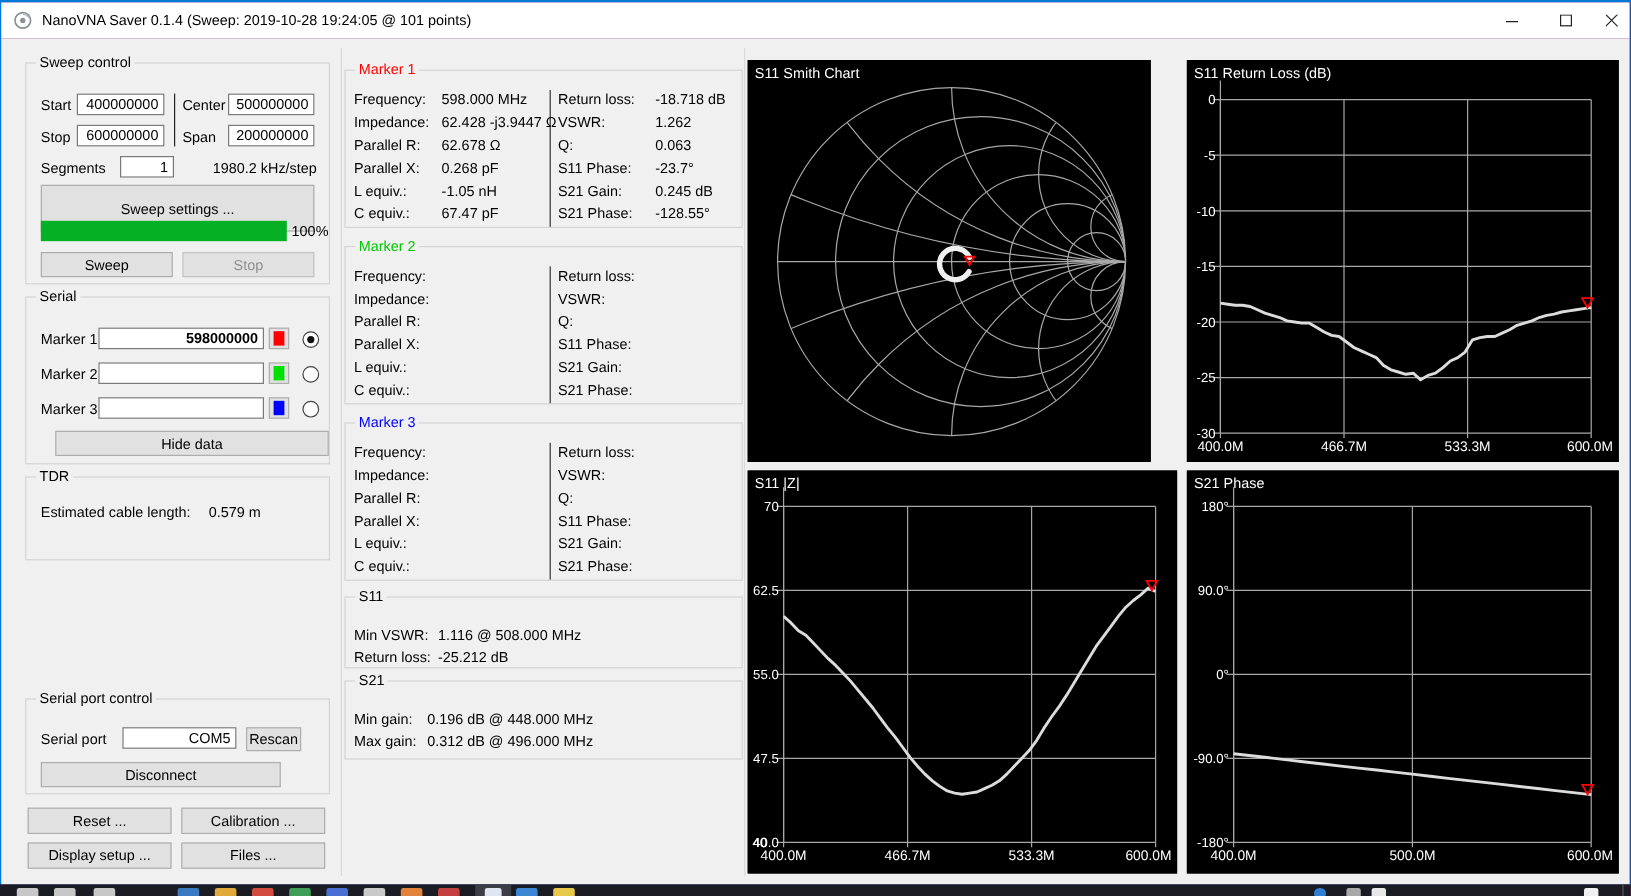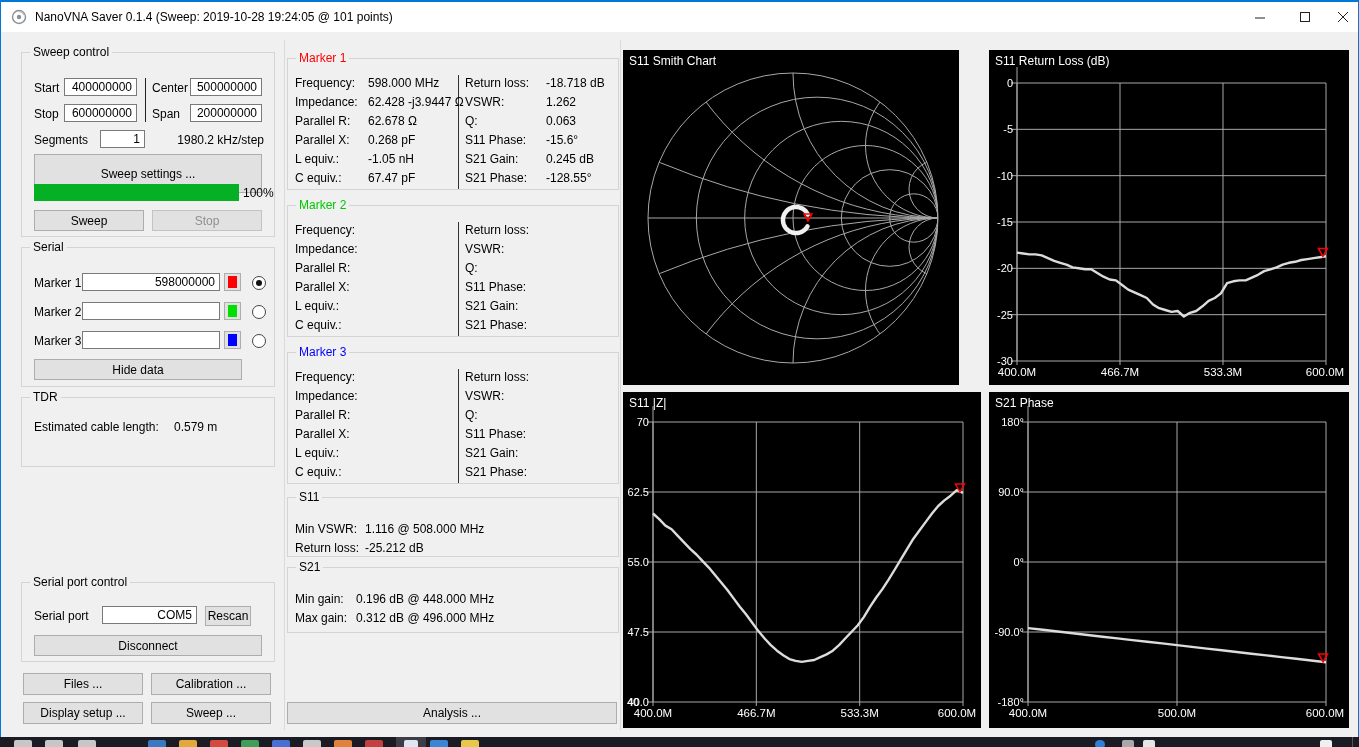--- a/index.html
+++ b/index.html
@@ -93,63 +93,62 @@
       <div class="progress" style="left:12px;top:131px;width:205px"></div>
       <span class="lbl" style="left:221px;top:133px">100%</span>
       <div class="btn" style="left:12px;top:157px;width:110px;height:21px">Sweep</div>
       <div class="btn disabled" style="left:130px;top:157px;width:110px;height:21px">Stop</div>
     </div>
 
     <div class="group" style="left:20px;top:215px;width:252px;height:138px">
       <span class="legend">Serial</span>
 
       <span class="lbl" style="left:12px;top:28px">Marker 1</span>
-      <input class="input" style="left: 60px; top: 25px; width: 138px;" value="598000000">
+      <input class="input" style="left: 60px; top: 25px; width: 138px; font-weight: bold;" value="598000000">
       <div class="swatch" style="left:202px;top:25px">
           <div style="background: rgb(255, 0, 0);"></div>
         </div>
       <div class="radio sel" style="left:230px;top:28px"></div>
 
       <span class="lbl" style="left:12px;top:57px">Marker 2</span>
       <input class="input" style="left: 60px; top: 54px; width: 138px;" value="">
       <div class="swatch" style="left:202px;top:54px">
           <div style="background: rgb(0, 224, 0);"></div>
         </div>
       <div class="radio" style="left:230px;top:57px"></div>
 
       <span class="lbl" style="left:12px;top:86px">Marker 3</span>
       <input class="input" style="left: 60px; top: 83px; width: 138px;" value="">
       <div class="swatch" style="left:202px;top:83px">
           <div style="background: rgb(0, 0, 255);"></div>
         </div>
       <div class="radio" style="left:230px;top:86px"></div>
 
-      <div class="btn" style="left:12px;top:111px;width:208px;height:21px">Hide data</div>
+      <div class="btn" style="left:24px;top:111px;width:228px;height:21px">Hide data</div>
     </div>
 
     <div class="group" style="left:20px;top:365px;width:252px;height:68px">
       <span class="legend">TDR</span>
       <span class="lbl" style="left:12px;top:22px">Estimated cable length:</span>
       <span class="lbl" style="left:152px;top:22px">0.579 m</span>
     </div>
 
 
     <div class="group" style="left:20px;top:550px;width:252px;height:78px">
       <span class="legend">Serial port control</span>
       <span class="lbl" style="left:12px;top:26px">Serial port</span>
       <input class="input" style="left: 80px; top: 23px; width: 95px;" value="COM5">
       <div class="btn" style="left:183px;top:23px;width:46px;height:20px">Rescan</div>
-      <div class="btn" style="left:12px;top:52px;width:228px;height:21px">Disconnect</div>
-    </div>
-
-    <div class="btn" style="left:22px;top:641px;width:120px;height:22px">Files ...</div>
+      <div class="btn" style="left:12px;top:52px;width:200px;height:21px">Disconnect</div>
+    </div>
+
+    <div class="btn" style="left:22px;top:641px;width:120px;height:22px">Reset ...</div>
     <div class="btn" style="left:150px;top:641px;width:120px;height:22px">Calibration ...</div>
     <div class="btn" style="left:22px;top:670px;width:120px;height:22px">Display setup ...</div>
-    <div class="btn" style="left:150px;top:670px;width:120px;height:22px">Sweep ...</div>
-    <div class="btn" style="left:286px;top:670px;width:330px;height:22px">Analysis ...</div>
+    <div class="btn" style="left:150px;top:670px;width:120px;height:22px">Files ...</div>
 
     <div id="marker-panels">
         <div class="group" style="left: 286px; top: 26px; width: 330px; height: 130px;">
           <span class="legend" style="color: rgb(255, 0, 0);">Marker 1</span>
           <div class="msep"></div>
           <span class="lbl" style="left: 7px; top: 17px;">Frequency:</span>
           <span class="lbl" style="left: 80px; top: 17px;">598.000 MHz</span>
           <span class="lbl" style="left: 7px; top: 36px;">Impedance:</span>
           <span class="lbl" style="left: 80px; top: 36px;">62.428 -j3.9447 Ω</span>
           <span class="lbl" style="left: 7px; top: 55px;">Parallel R:</span>
@@ -160,21 +159,21 @@
           <span class="lbl" style="left: 80px; top: 93px;">-1.05 nH</span>
           <span class="lbl" style="left: 7px; top: 112px;">C equiv.:</span>
           <span class="lbl" style="left: 80px; top: 112px;">67.47 pF</span>
           <span class="lbl" style="left: 177px; top: 17px;">Return loss:</span>
           <span class="lbl" style="left: 258px; top: 17px;">-18.718 dB</span>
           <span class="lbl" style="left: 177px; top: 36px;">VSWR:</span>
           <span class="lbl" style="left: 258px; top: 36px;">1.262</span>
           <span class="lbl" style="left: 177px; top: 55px;">Q:</span>
           <span class="lbl" style="left: 258px; top: 55px;">0.063</span>
           <span class="lbl" style="left: 177px; top: 74px;">S11 Phase:</span>
-          <span class="lbl" style="left: 258px; top: 74px;">-15.6°</span>
+          <span class="lbl" style="left: 258px; top: 74px;">-23.7°</span>
           <span class="lbl" style="left: 177px; top: 93px;">S21 Gain:</span>
           <span class="lbl" style="left: 258px; top: 93px;">0.245 dB</span>
           <span class="lbl" style="left: 177px; top: 112px;">S21 Phase:</span>
           <span class="lbl" style="left: 258px; top: 112px;">-128.55°</span>
         </div>
         <div class="group" style="left: 286px; top: 173px; width: 330px; height: 130px;">
           <span class="legend" style="color: rgb(0, 200, 0);">Marker 2</span>
           <div class="msep"></div>
           <span class="lbl" style="left: 7px; top: 17px;">Frequency:</span>
           <span class="lbl" style="left: 80px; top: 17px;"></span>

